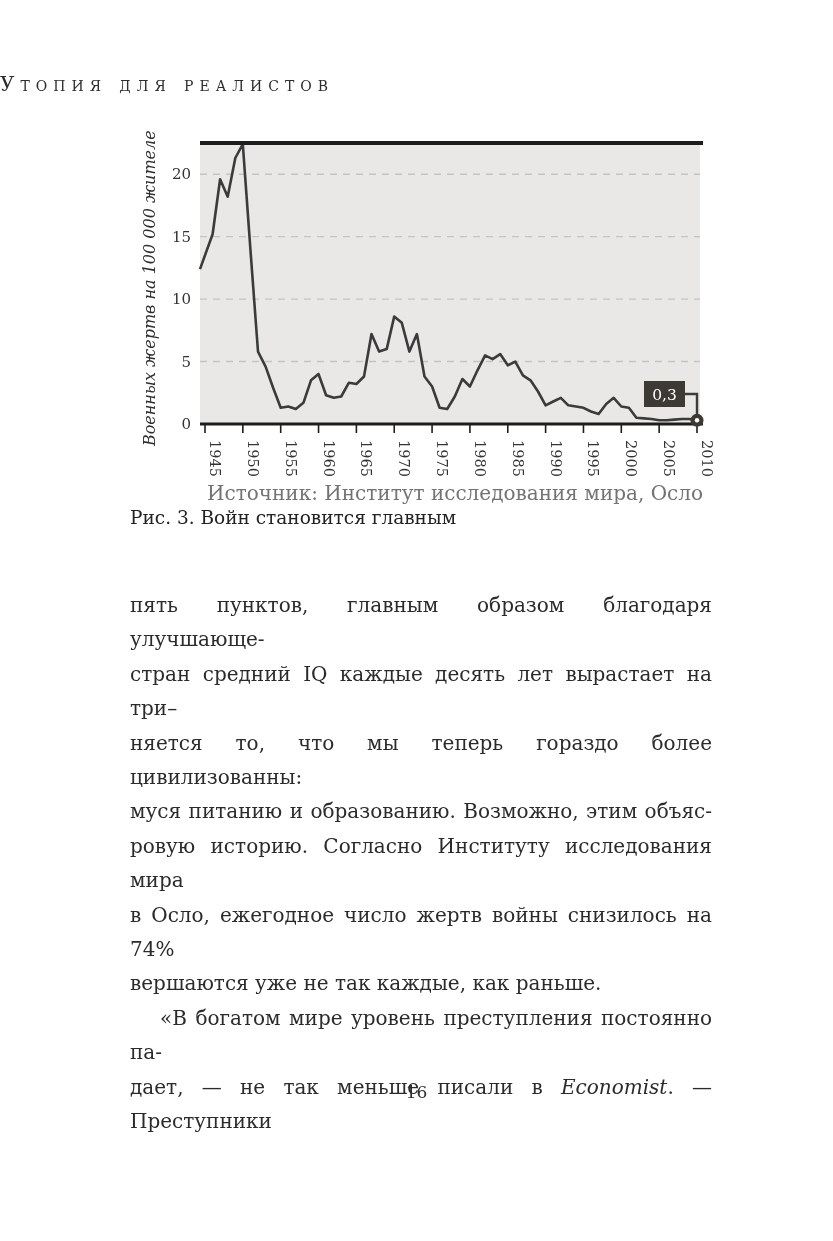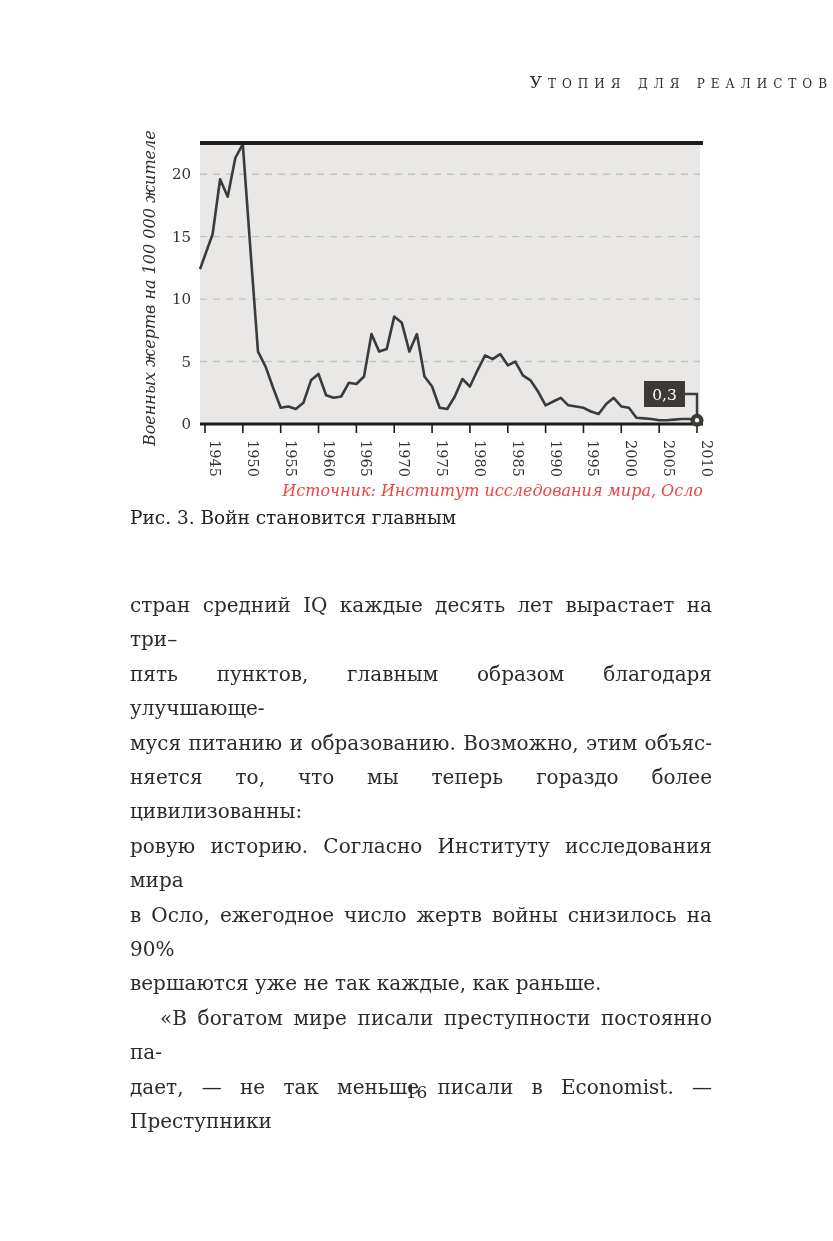--- a/index.html
+++ b/index.html
@@ -1,37 +1,37 @@
 <!DOCTYPE html>
 <html><head>
 <meta charset="utf-8">
 <style>
   html,body{margin:0;padding:0;background:#ffffff;}
   .page{position:relative;width:833px;height:1241px;background:#fff;
         font-family:"DejaVu Serif", serif;color:#262626;overflow:hidden;}
 
-  .running-head{position:absolute;top:72px;left:0;width:100%;text-align:right;
-        font-size:17px;letter-spacing:6px;font-variant:small-caps;color:#2e2e2e;}
+  .running-head{position:absolute;top:72px;left:0;width:100%;text-align:left;
+        font-size:20px;letter-spacing:6px;font-variant:small-caps;color:#2e2e2e;}
 
   .chart-wrap{position:absolute;left:130px;top:130px;width:610px;height:360px;}
   svg text{font-family:"DejaVu Serif", serif;}
 
   .source-line{position:absolute;left:130px;top:481px;width:573px;
-        text-align:right;font-size:16px;color:#ef4444;font-style:italic;}
+        text-align:right;font-size:20px;color:#737373;}
 
   .fig-caption{position:absolute;left:130px;top:507px;width:580px;
         font-size:18.5px;color:#222;}
   .fig-caption .cap-label{font-weight:normal;}
 
   .body-text{position:absolute;left:130px;top:588px;width:582px;
         font-size:20px;line-height:34.4px;color:#2b2b2b;}
   .bodyline{text-align:justify;text-align-last:justify;white-space:normal;}
   .bodyline.lastline{text-align-last:left;}
   .bodyline.indent{text-indent:30px;}
-  .ital{}
+  .ital{font-style:italic;}
 
   .page-number{position:absolute;left:0;top:1082px;width:100%;
         text-align:center;font-size:17px;color:#2b2b2b;}
 </style>
 </head>
 <body>
 
 <div class="page">
 
   <div class="running-head">Утопия для реалистов</div>
@@ -88,28 +88,28 @@
       </svg>
   </div>
 
   <div class="source-line">Источник: Институт исследования мира, Осло</div>
 
   <div class="fig-caption">
     <span class="cap-label">Рис. 3.</span><span> Войн становится главным</span>
   </div>
 
   <div class="body-text">
+    <div class="bodyline">пять пунктов, главным образом благодаря улучшающе-</div>
     <div class="bodyline">стран средний IQ каждые десять лет вырастает на три–</div>
-    <div class="bodyline">пять пунктов, главным образом благодаря улучшающе-</div>
+    <div class="bodyline">няется то, что мы теперь гораздо более цивилизованны:</div>
     <div class="bodyline">муся питанию и образованию. Возможно, этим объяс-</div>
-    <div class="bodyline">няется то, что мы теперь гораздо более цивилизованны:</div>
     <div class="bodyline">ровую историю. Согласно Институту исследования мира</div>
-    <div class="bodyline">в Осло, ежегодное число жертв войны снизилось на 90%</div>
+    <div class="bodyline">в Осло, ежегодное число жертв войны снизилось на 74%</div>
     <div class="bodyline lastline">вершаются уже не так каждые, как раньше.</div>
 
-    <div class="bodyline indent">«В богатом мире писали преступности постоянно па-</div>
+    <div class="bodyline indent">«В богатом мире уровень преступления постоянно па-</div>
     <div class="bodyline"><span>дает, — не так меньше писали в </span><span class="ital">Economist</span><span>. — Преступники</span></div>
 
   </div>
 
   <div class="page-number">16</div>
 
 </div>
 
 </body></html>

